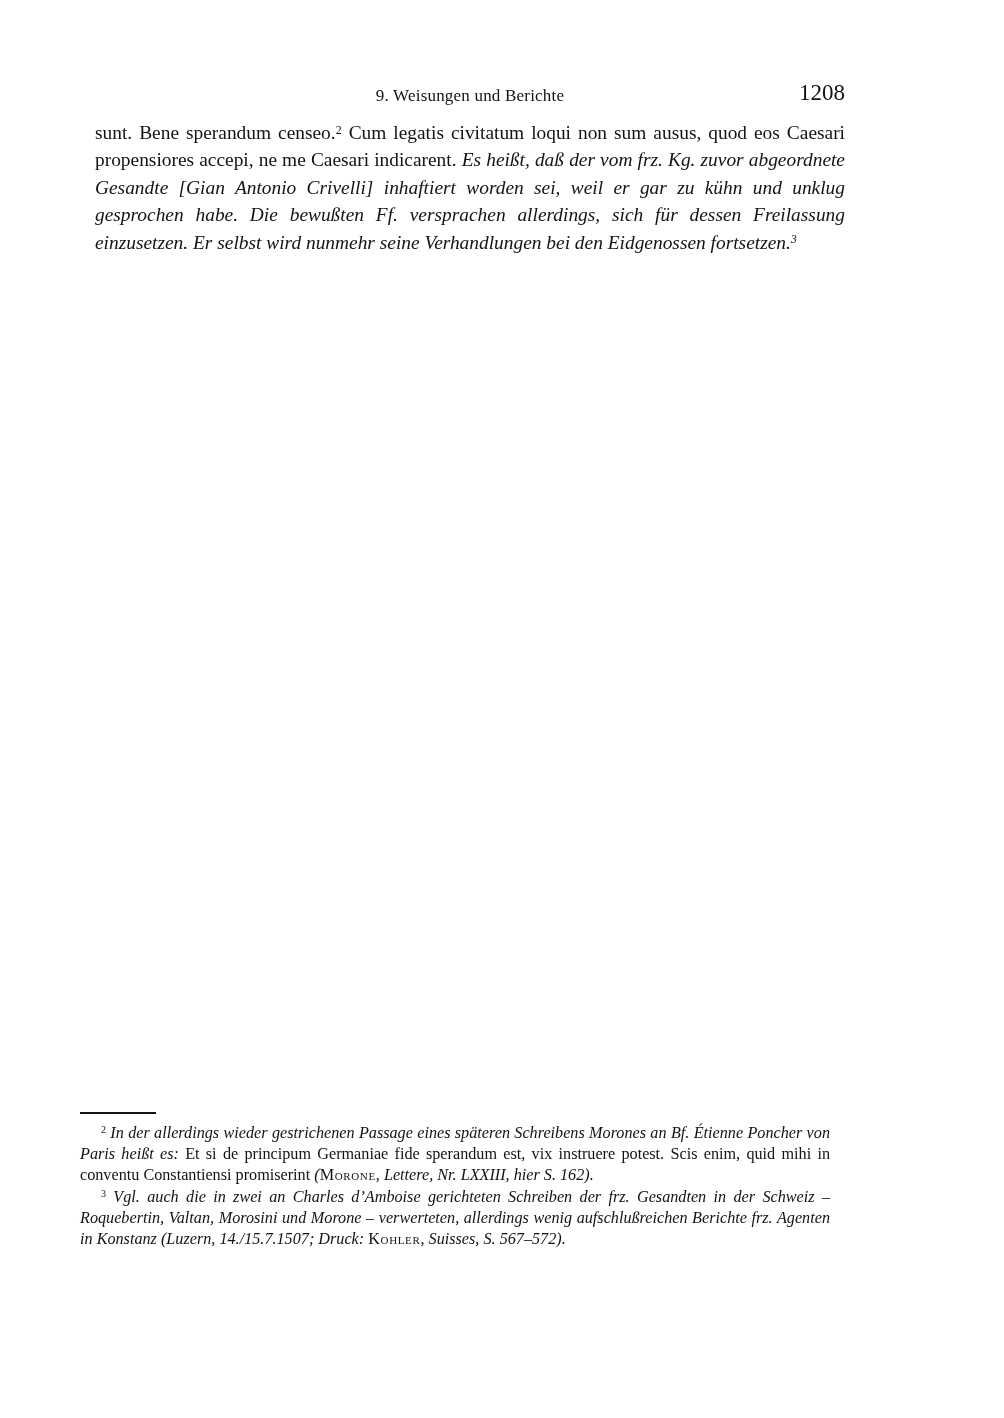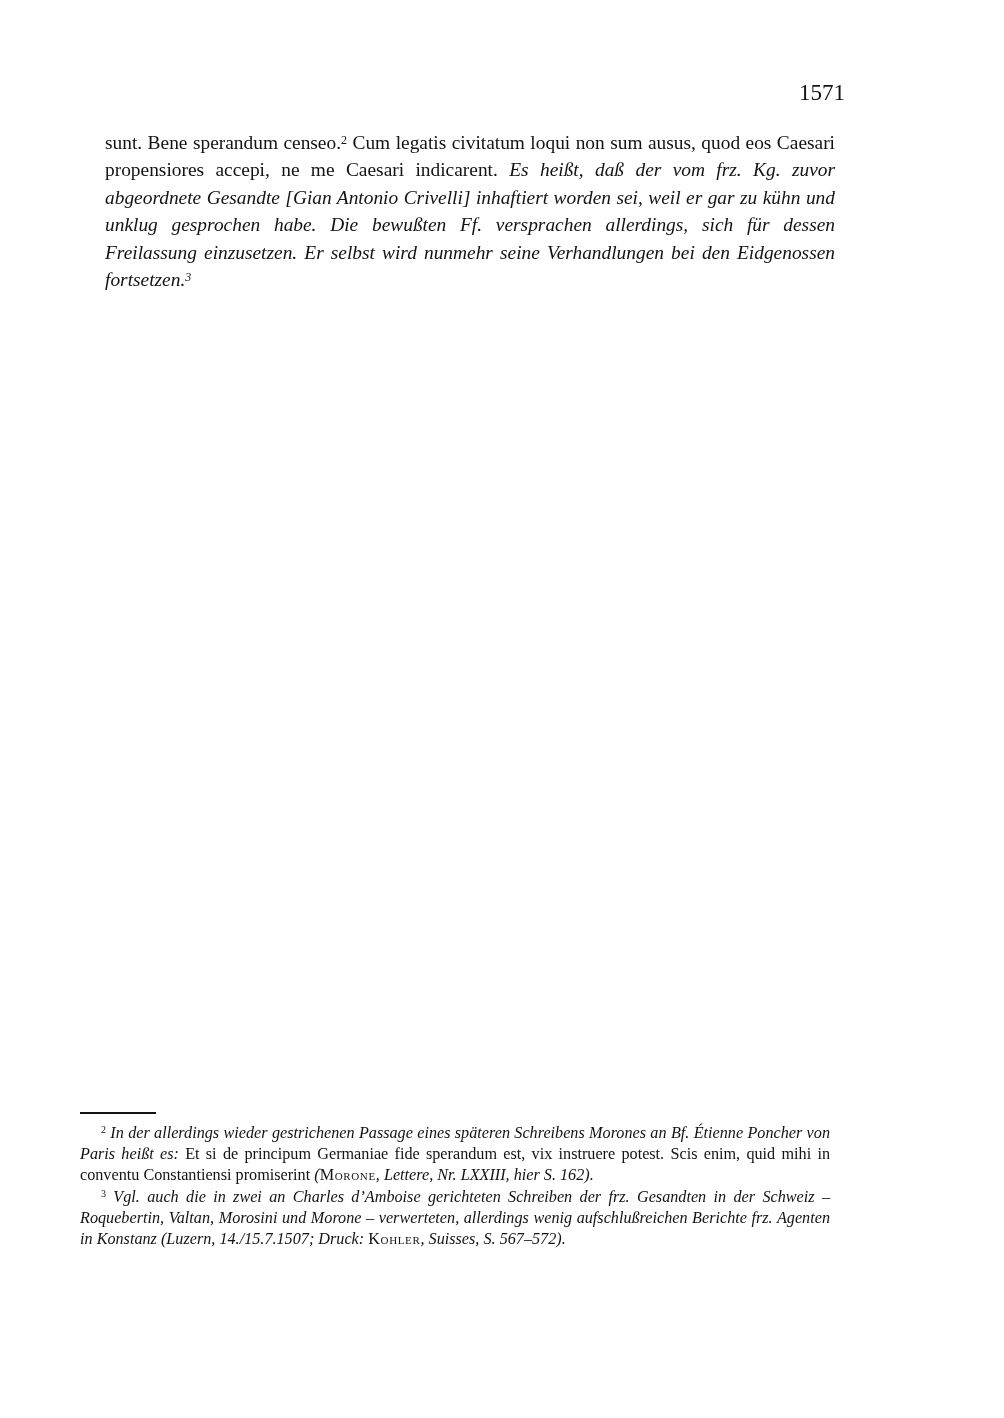--- a/index.html
+++ b/index.html
@@ -43,21 +43,21 @@
     font-size: 23px;
   }
   
   .body-text {
     position: absolute;
     left: 95px;
     width: 750px;
     top: 119px;
   }
   .para {
-    margin: 10px;
+    margin: 0;
     font-size: 19.4px;
     line-height: 27.4px;
     text-align: justify;
   }
   .roman { font-style: normal; }
   .italic { font-style: italic; }
   .smallcaps {
     font-variant: small-caps;
     font-style: normal;
     letter-spacing: 0.04em;
@@ -89,21 +89,22 @@
     text-align: justify;
     text-indent: 21px;
   }
 </style>
 </head>
 <body>
 
 <div class="page">
 
   <header class="running-head">
-    <span class="page-number">1571</span>
+    <span class="head-title">9. Weisungen und Berichte</span>
+    <span class="page-number">1208</span>
   </header>
 
   <main class="body-text">
     <p class="para"><span class="roman">sunt. Bene sperandum censeo.</span><sup class="fnref roman">2</sup><span class="roman"> Cum legatis civitatum loqui non sum ausus, quod eos Caesari propensiores accepi, ne me Caesari indicarent. </span><span class="italic">Es heißt, daß der vom frz. Kg. zuvor abgeordnete Gesandte [Gian Antonio Crivelli] inhaftiert worden sei, weil er gar zu kühn und unklug gesprochen habe. Die bewußten Ff. versprachen allerdings, sich für dessen Freilassung einzusetzen. Er selbst wird nunmehr seine Verhandlungen bei den Eidgenossen fortsetzen.</span><sup class="fnref italic">3</sup></p>
   </main>
 
   <footer class="footnotes">
     <div class="fn-rule"></div>
 
     <p class="footnote"><sup class="fnref roman">2</sup><span class="italic"> In der allerdings wieder gestrichenen Passage eines späteren Schreibens Morones an Bf. Étienne Poncher von Paris heißt es: </span><span class="roman">Et si de principum Germaniae fide sperandum est, vix instruere potest. Scis enim, quid mihi in conventu Constantiensi promiserint </span><span class="italic">(</span><span class="smallcaps">Morone</span><span class="italic">, Lettere, Nr. LXXIII, hier S. 162).</span></p>

